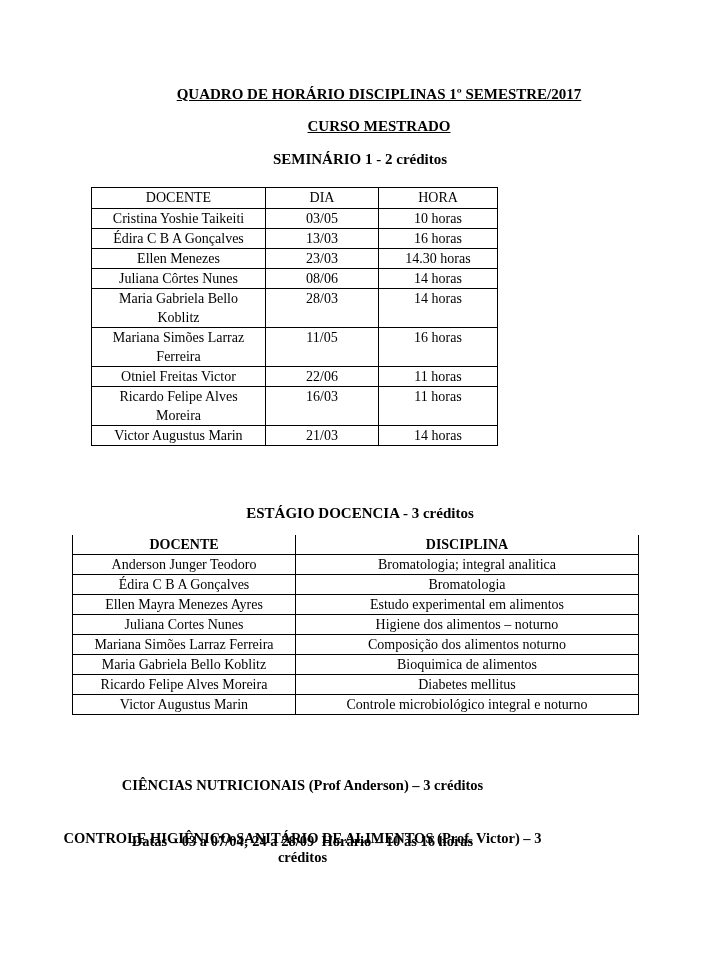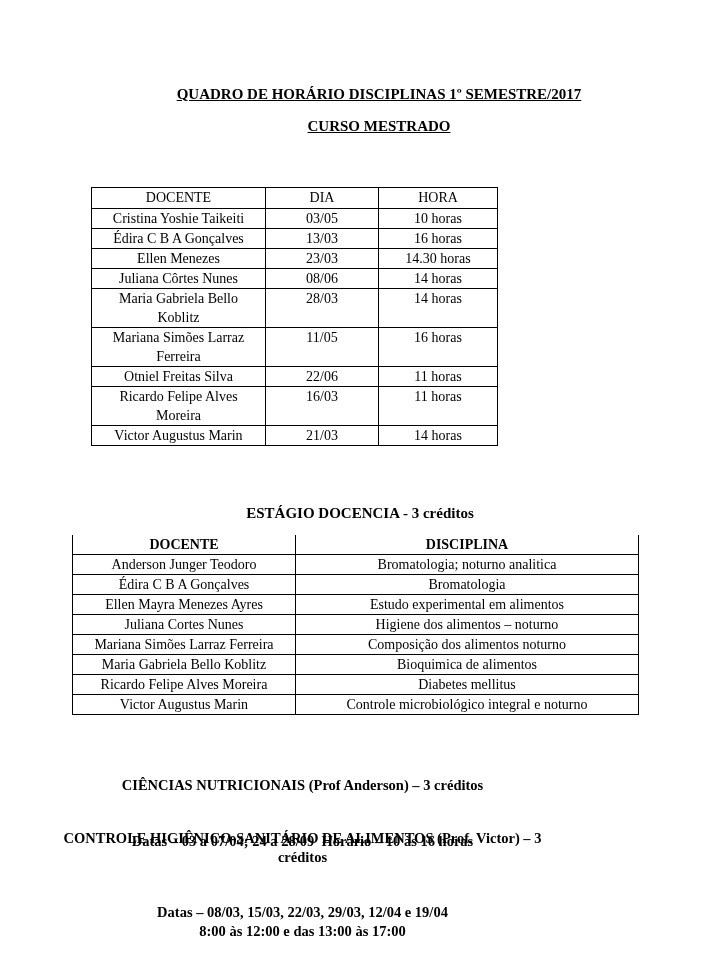--- a/index.html
+++ b/index.html
@@ -38,20 +38,21 @@
   #course1 { top:739px; }
   #course2 { top:792px; }
 </style>
 </head>
 <body>
 
 <div class="page">
 
   <div class="hline u" id="title1">QUADRO DE HORÁRIO DISCIPLINAS 1º SEMESTRE/2017</div>
   <div class="hline u" id="title2">CURSO MESTRADO</div>
+  <div class="hline" id="sem-heading">SEMINÁRIO 1 - 2 créditos</div>
 
   <table id="table1">
     <colgroup>
         <col style="width:174px">
         <col style="width:113px">
         <col style="width:119px">
       </colgroup>
     <thead>
       <tr>
         <th>DOCENTE</th>
@@ -86,21 +87,21 @@
         <td>28/03</td>
         <td>14 horas</td>
       </tr>
       <tr>
         <td>Mariana Simões Larraz
 Ferreira</td>
         <td>11/05</td>
         <td>16 horas</td>
       </tr>
       <tr>
-        <td>Otniel Freitas Silva</td>
+        <td>Otniel Freitas Victor</td>
         <td>22/06</td>
         <td>11 horas</td>
       </tr>
       <tr>
         <td>Ricardo Felipe Alves
 Moreira</td>
         <td>16/03</td>
         <td>11 horas</td>
       </tr>
       <tr>
@@ -120,21 +121,21 @@
       </colgroup>
     <thead>
       <tr>
         <th>DOCENTE</th>
         <th>DISCIPLINA</th>
       </tr>
     </thead>
     <tbody>
       <tr>
         <td>Anderson Junger Teodoro</td>
-        <td>Bromatologia; noturno analitica</td>
+        <td>Bromatologia; integral analitica</td>
       </tr>
       <tr>
         <td>Édira C B A Gonçalves</td>
         <td>Bromatologia</td>
       </tr>
       <tr>
         <td>Ellen Mayra Menezes Ayres</td>
         <td>Estudo experimental em alimentos</td>
       </tr>
       <tr>
@@ -161,17 +162,15 @@
   </table>
 
   <div class="course" id="course1">
     <div>CIÊNCIAS NUTRICIONAIS (Prof Anderson) – 3 créditos</div>
     <div>Datas – 03 a 07/04; 24 a 28/09  Horário – 10 às 16 horas</div>
   </div>
 
   <div class="course" id="course2">
     <div>CONTROLE HIGIÊNICO-SANITÁRIO DE ALIMENTOS (Prof. Victor) – 3
 créditos</div>
-    <div>Datas – 08/03, 15/03, 22/03, 29/03, 12/04 e 19/04
-8:00 às 12:00 e das 13:00 às 17:00</div>
   </div>
 
 </div>
 
 </body></html>

